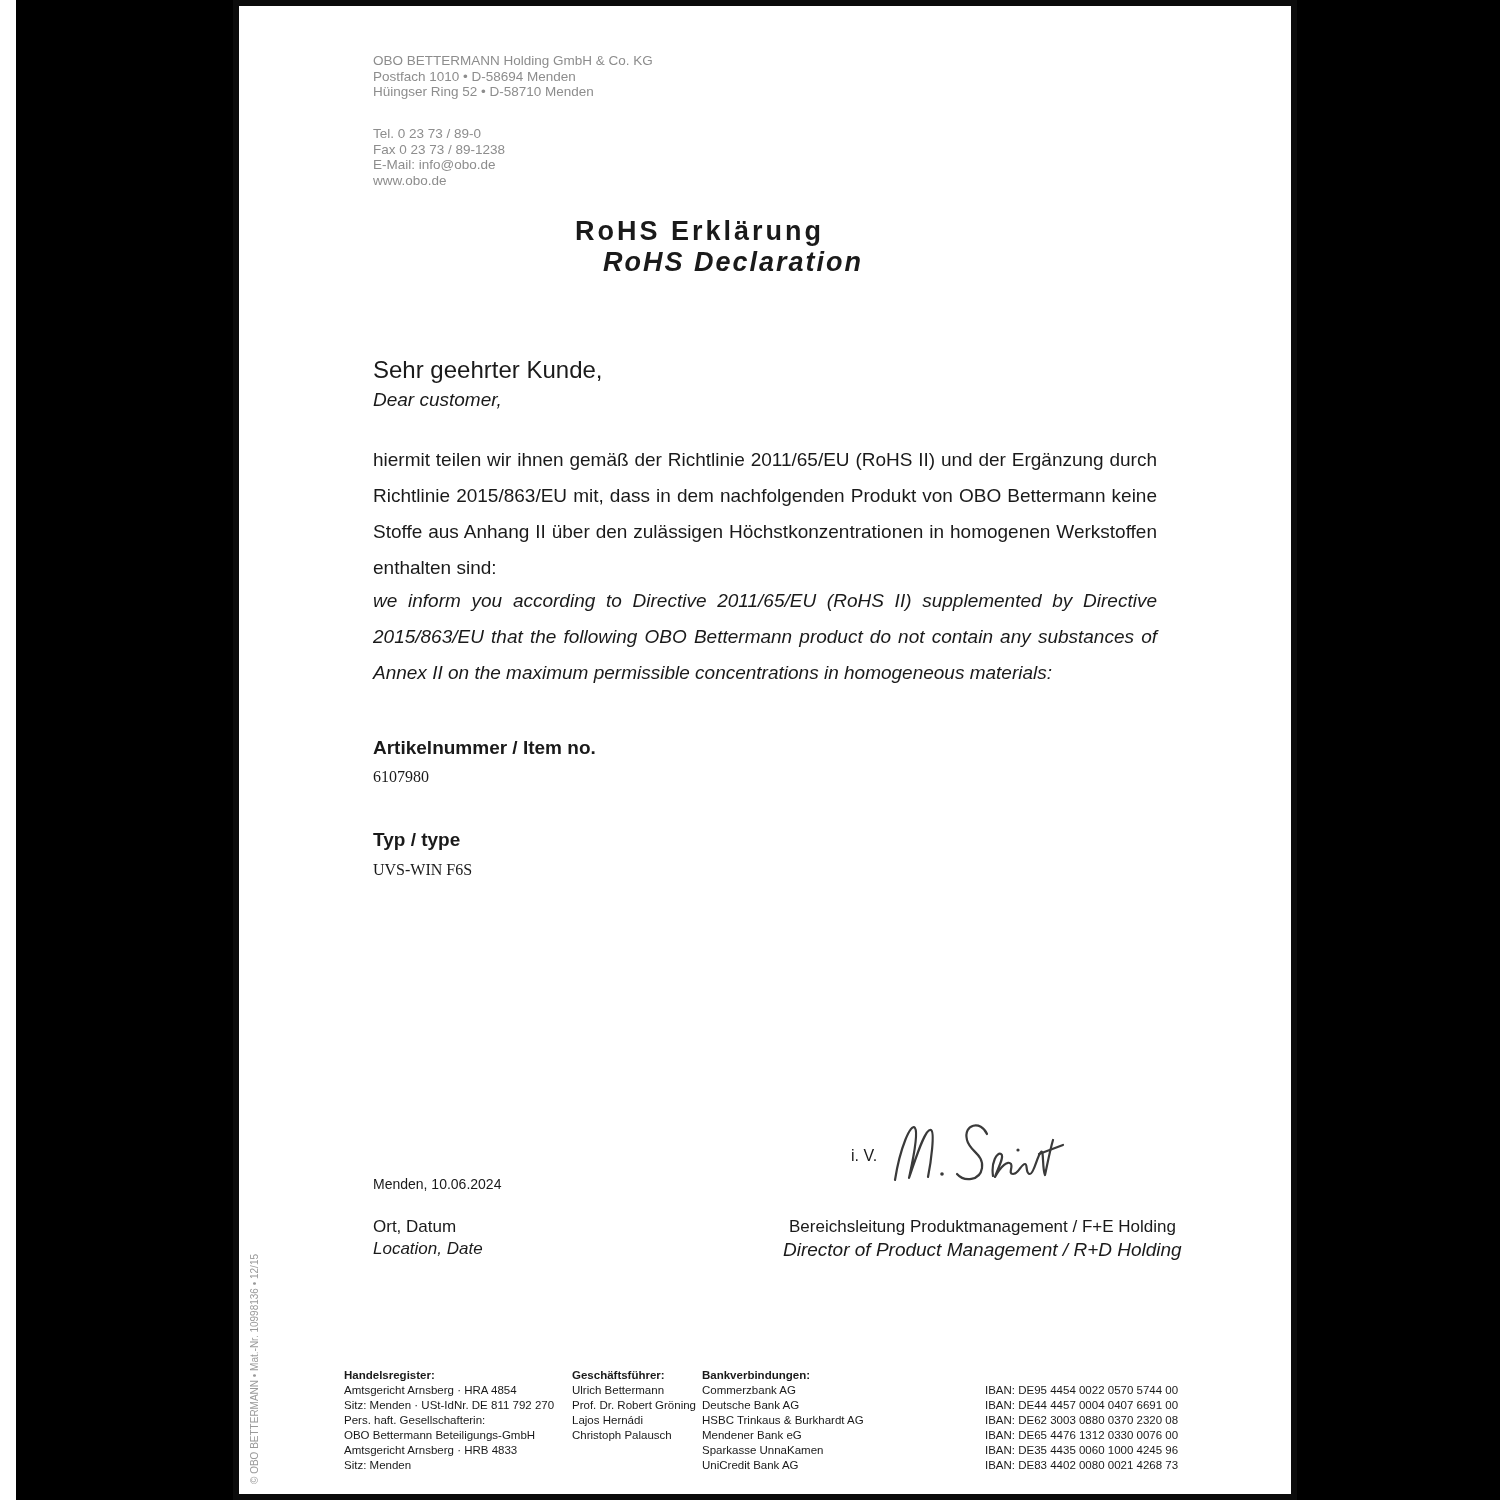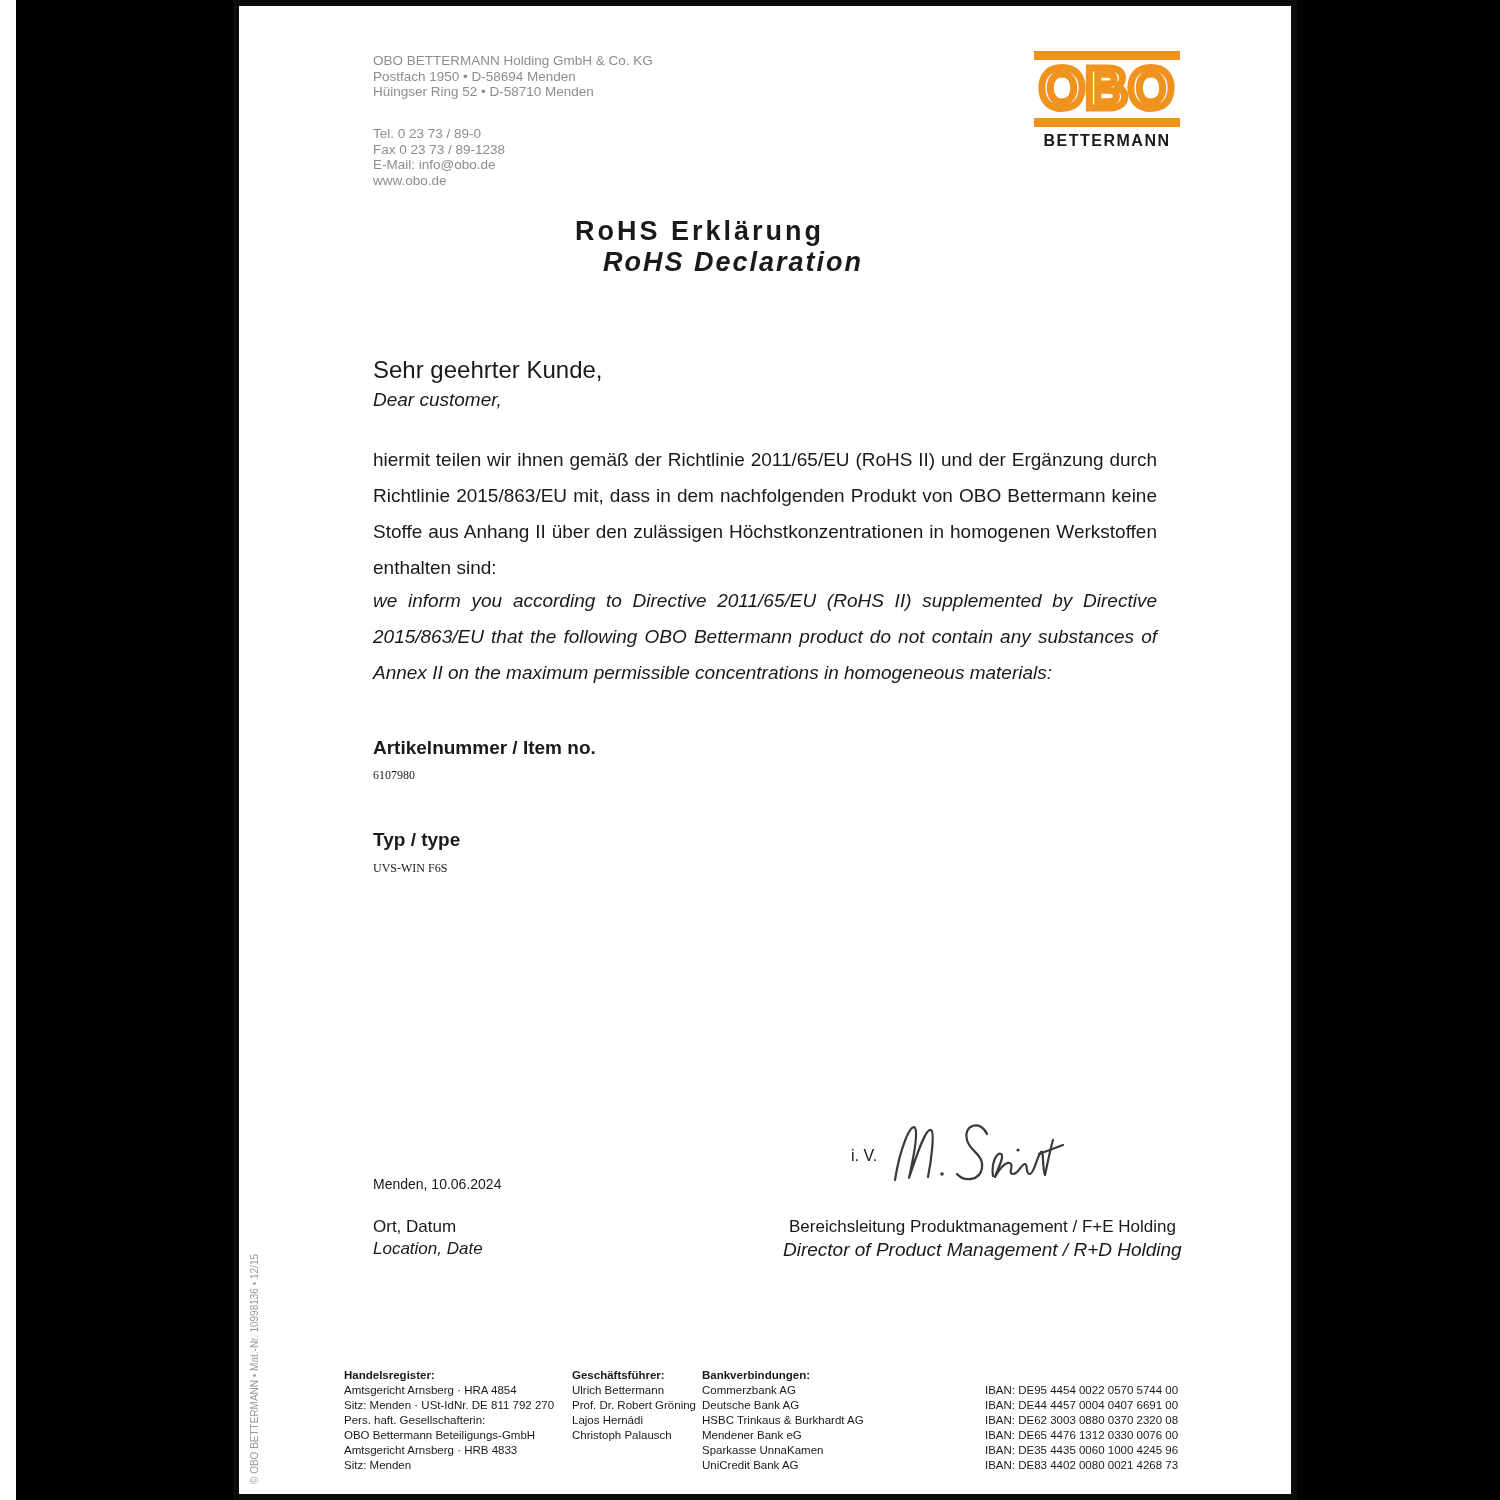--- a/index.html
+++ b/index.html
@@ -59,21 +59,21 @@
   .salut-en { left: 134px; top: 383px; font-size: 19px; font-style: italic; }
 
   
   .para { left: 134px; width: 784px; font-size: 19px; line-height: 36px;
           text-align: justify; }
   .para-de { top: 436px; }
   .para-en { top: 577px; font-style: italic; }
 
   
   .sec-label { left: 134px; font-size: 19px; font-weight: bold; }
-  .sec-value { left: 134px; font-size: 12px; font-family: "Liberation Serif", serif; }
+  .sec-value { left: 134px; font-size: 16px; font-family: "Liberation Serif", serif; }
   .item-label { top: 731px; }
   .item-value { top: 762px; }
   .type-label { top: 823px; }
   .type-value { top: 855px; }
 
   
   .iv { left: 612px; top: 1141px; font-size: 16px; }
   .sig-svg { left: 648px; top: 1108px; }
   .sig-path { fill: none; stroke: #3a3a3a; stroke-width: 2.2; stroke-linecap: round; stroke-linejoin: round; }
   .date-line { left: 134px; top: 1170px; font-size: 14px; }
@@ -102,38 +102,30 @@
   }
 </style>
 </head>
 <body>
 
 <div class="canvas">
   <div class="page">
 
     <div class="abs sender">
       <div>OBO BETTERMANN Holding GmbH &amp; Co. KG</div>
-      <div>Postfach 1950 • D-58694 Menden</div>
+      <div>Postfach 1010 • D-58694 Menden</div>
       <div>Hüingser Ring 52 • D-58710 Menden</div>
     </div>
     <div class="abs contact">
       <div>Tel. 0 23 73 / 89-0</div>
       <div>Fax 0 23 73 / 89-1238</div>
       <div>E-Mail: info@obo.de</div>
       <div>www.obo.de</div>
     </div>
 
-    <div class="abs logo">
-      <div class="logo-bar"></div>
-      <svg class="logo-svg" width="146" height="58" viewBox="0 0 146 58">
-        <text x="73" y="48" text-anchor="middle" class="obo-text">OBO</text>
-      </svg>
-      <div class="logo-bar"></div>
-      <div class="logo-bettermann">BETTERMANN</div>
-    </div>
 
     <div class="abs title-de">RoHS Erklärung</div>
     <div class="abs title-en">RoHS Declaration</div>
 
     <div class="abs salut-de">Sehr geehrter Kunde,</div>
     <div class="abs salut-en">Dear customer,</div>
 
     <div class="abs para para-de">hiermit teilen wir ihnen gemäß der Richtlinie 2011/65/EU (RoHS II) und der Ergänzung durch Richtlinie 2015/863/EU mit, dass in dem nachfolgenden Produkt von OBO Bettermann keine Stoffe aus Anhang II über den zulässigen Höchstkonzentrationen in homogenen Werkstoffen enthalten sind:</div>
     <div class="abs para para-en">we inform you according to Directive 2011/65/EU (RoHS II) supplemented by Directive 2015/863/EU that the following OBO Bettermann product do not contain any substances of Annex II on the maximum permissible concentrations in homogeneous materials:</div>
 

